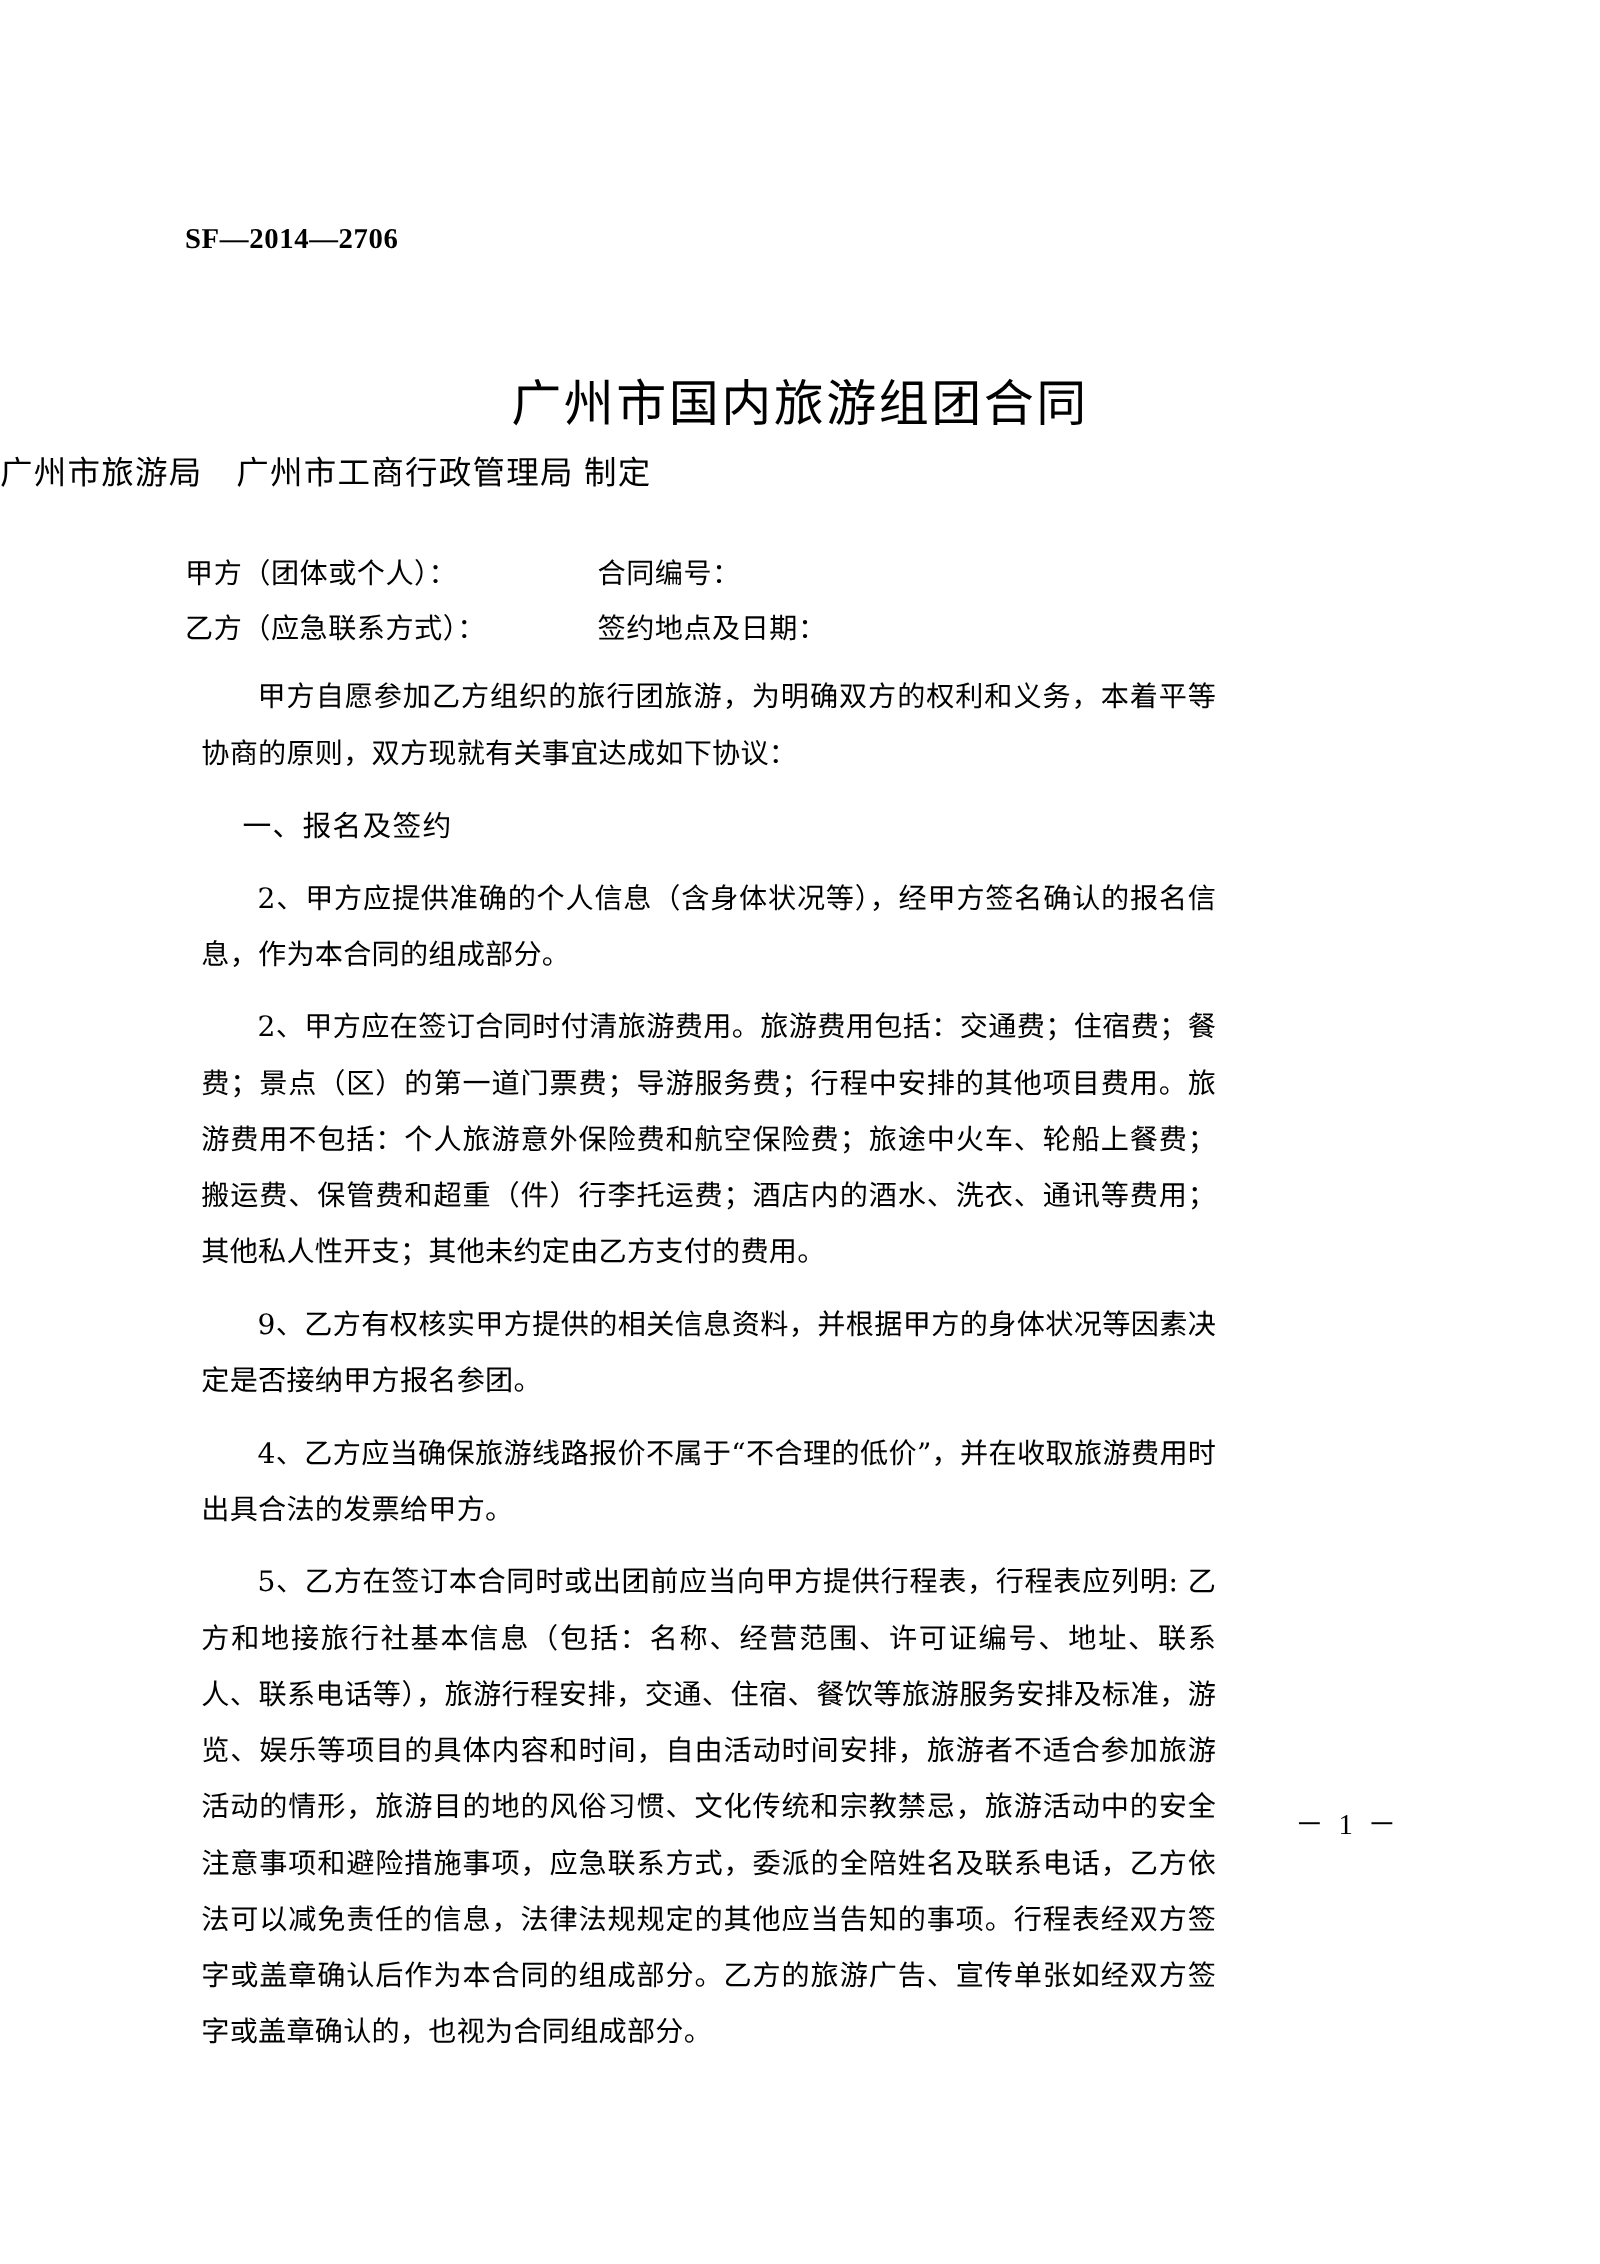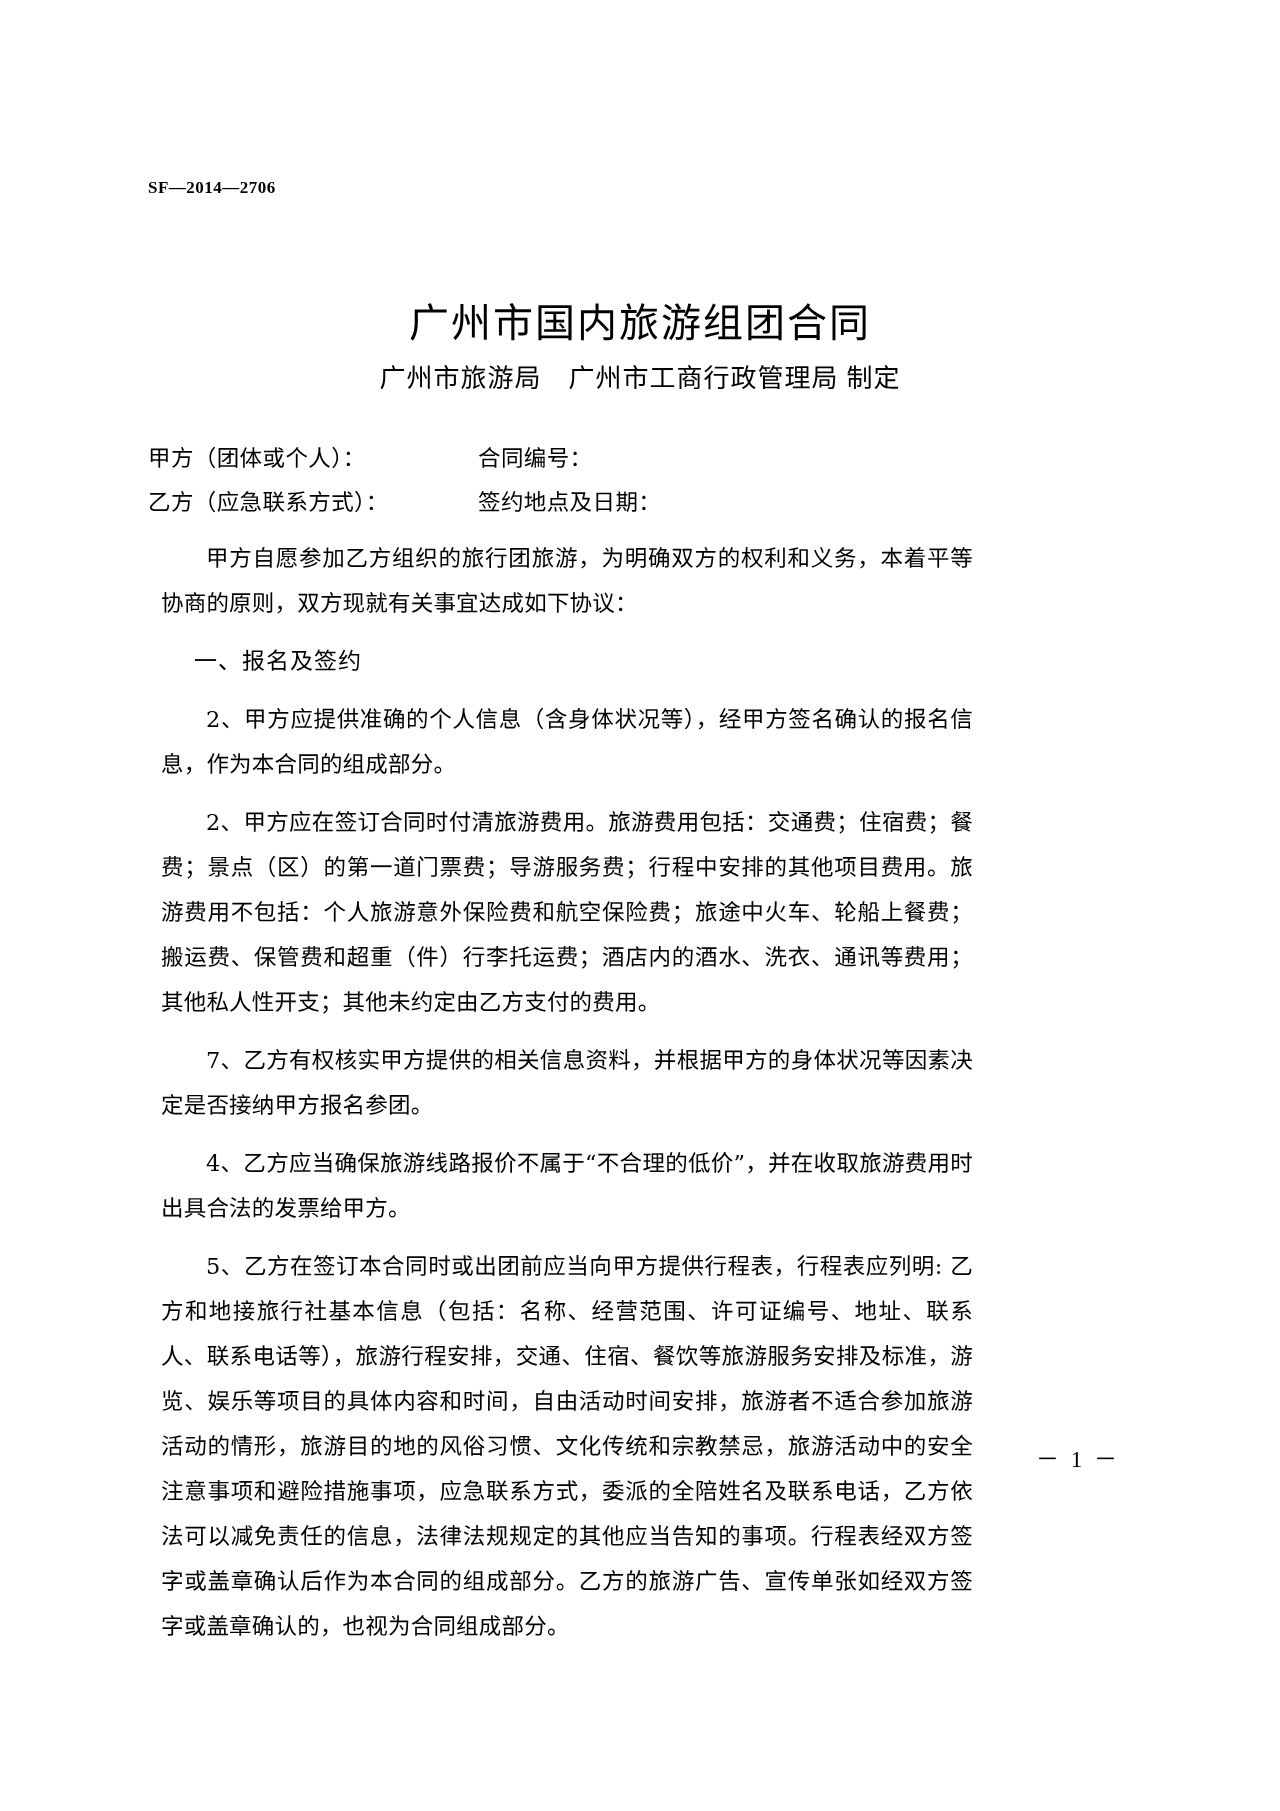--- a/index.html
+++ b/index.html
@@ -25,21 +25,21 @@
     overflow: hidden;
   }
 
   
   .doc-code {
     position: absolute;
     left: 148px;
     top: 178px;
     font-family: "Liberation Serif", "DejaVu Serif", serif;
     font-weight: 700;
-    font-size: 17px;
+    font-size: 23px;
     letter-spacing: 0.5px;
     white-space: nowrap;
   }
 
   
   .doc-title {
     position: absolute;
     left: 0;
     top: 264px;
     width: 1280px;
@@ -49,21 +49,20 @@
     font-weight: 400;
     letter-spacing: 2px;
   }
 
   
   .doc-subtitle {
     position: absolute;
     left: 0;
     top: 357px;
     width: 1280px;
-    text-align: center;
     font-family: "Liberation Sans", "DejaVu Sans", sans-serif;
     font-size: 26px;
     font-weight: 400;
     letter-spacing: 1px;
   }
 
   
   .party-block {
     position: absolute;
     left: 148px;
@@ -144,21 +143,21 @@
 
   <div class="body-block">
     <p class="para">甲方自愿参加乙方组织的旅行团旅游，为明确双方的权利和义务，本着平等协商的原则，双方现就有关事宜达成如下协议：</p>
 
     <h2 class="section-head">一、报名及签约</h2>
 
     <p class="para">2、甲方应提供准确的个人信息（含身体状况等），经甲方签名确认的报名信息，作为本合同的组成部分。</p>
 
     <p class="para">2、甲方应在签订合同时付清旅游费用。旅游费用包括：交通费；住宿费；餐费；景点（区）的第一道门票费；导游服务费；行程中安排的其他项目费用。旅游费用不包括：个人旅游意外保险费和航空保险费；旅途中火车、轮船上餐费；搬运费、保管费和超重（件）行李托运费；酒店内的酒水、洗衣、通讯等费用；其他私人性开支；其他未约定由乙方支付的费用。</p>
 
-    <p class="para">7、乙方有权核实甲方提供的相关信息资料，并根据甲方的身体状况等因素决定是否接纳甲方报名参团。</p>
+    <p class="para">9、乙方有权核实甲方提供的相关信息资料，并根据甲方的身体状况等因素决定是否接纳甲方报名参团。</p>
 
     <p class="para">4、乙方应当确保旅游线路报价不属于“不合理的低价”，并在收取旅游费用时出具合法的发票给甲方。</p>
 
     <p class="para">5、乙方在签订本合同时或出团前应当向甲方提供行程表，行程表应列明: 乙方和地接旅行社基本信息（包括：名称、经营范围、许可证编号、地址、联系人、联系电话等），旅游行程安排，交通、住宿、餐饮等旅游服务安排及标准，游览、娱乐等项目的具体内容和时间，自由活动时间安排，旅游者不适合参加旅游活动的情形，旅游目的地的风俗习惯、文化传统和宗教禁忌，旅游活动中的安全注意事项和避险措施事项，应急联系方式，委派的全陪姓名及联系电话，乙方依法可以减免责任的信息，法律法规规定的其他应当告知的事项。行程表经双方签字或盖章确认后作为本合同的组成部分。乙方的旅游广告、宣传单张如经双方签字或盖章确认的，也视为合同组成部分。</p>
   </div>
 
   <div class="page-footer">－ 1 －</div>
 
 </div>
 

